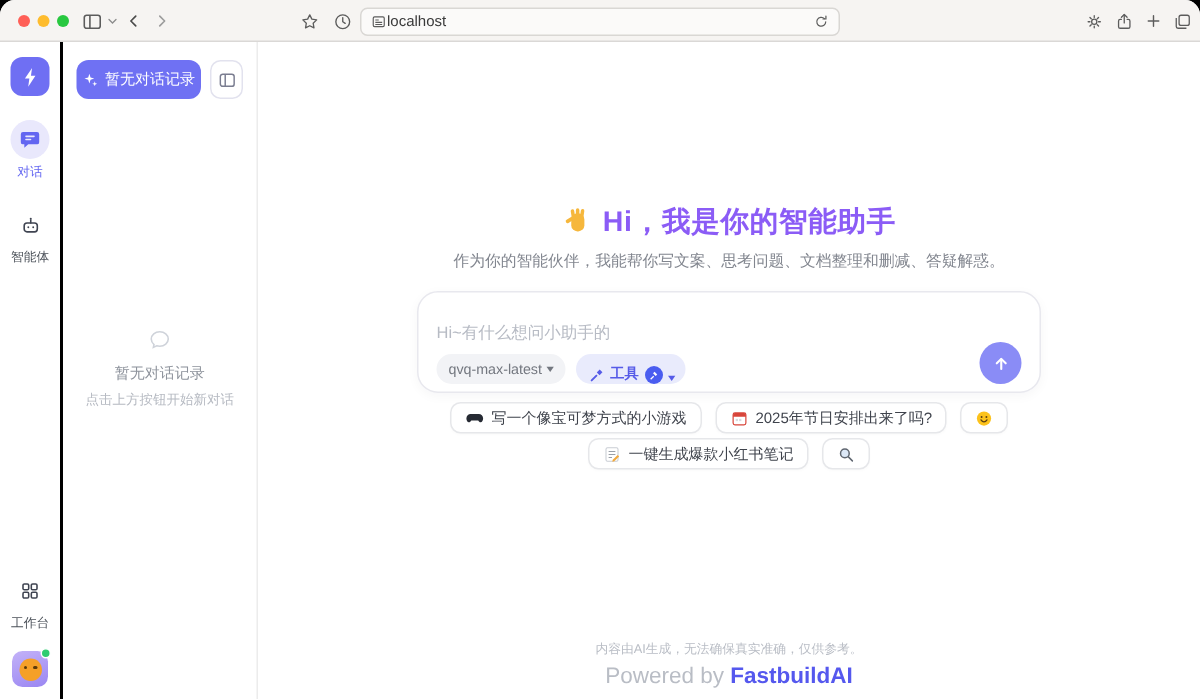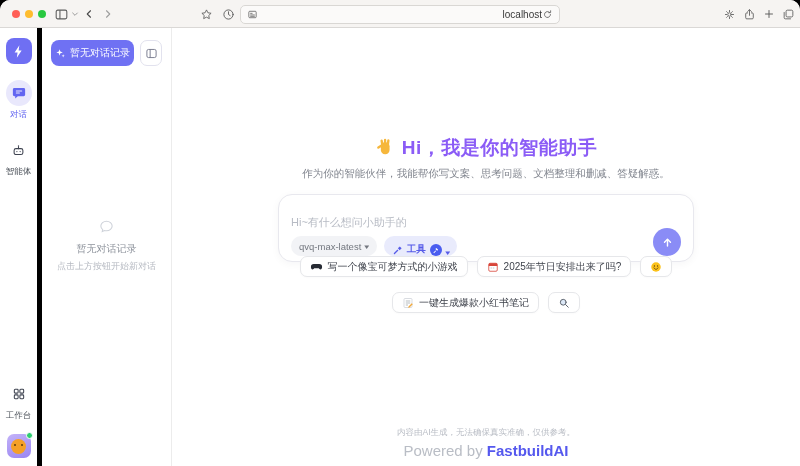--- a/index.html
+++ b/index.html
@@ -8,27 +8,27 @@
 
   
   .chrome{position:relative;height:28px;background:#f6f4f2;border-bottom:1px solid #dad8d6;}
   .traffic{position:absolute;top:10px;width:8px;height:8px;border-radius:50%;}
   .t-red{left:12px;background:#ff5f57;}
   .t-yellow{left:25px;background:#febc2e;}
   .t-green{left:38px;background:#28c840;}
   .chrome-btn{position:absolute;top:0;height:28px;display:flex;align-items:center;justify-content:center;background:none;border:none;padding:0;cursor:default;}
   .chrome-btn svg{display:block;}
   .urlbar{position:absolute;left:240px;top:4.5px;width:320px;height:19px;background:#fbfaf9;border:1px solid #d9d7d4;border-radius:5px;display:flex;align-items:center;padding:0 6px;}
-  .urlbar .url-text{flex:1;text-align:right;font-size:10px;color:#3a3a3a;}
+  .urlbar .url-text{flex:1;text-align:left;font-size:10px;color:#3a3a3a;}
 
   
   .app{display:flex;height:438px;background:#fff;}
 
   
-  .rail{width:42px;border-right:5px solid #000000;display:flex;flex-direction:column;align-items:center;padding:10px 0 8px;flex-shrink:0;}
+  .rail{width:42px;border-right:2px solid #000000;display:flex;flex-direction:column;align-items:center;padding:10px 0 8px;flex-shrink:0;}
   .logo{width:26px;height:26px;border-radius:8px;background:#6f6ff3;display:flex;align-items:center;justify-content:center;}
   .rail-item{display:flex;flex-direction:column;align-items:center;margin-top:16px;cursor:pointer;}
   .rail-ic{width:26px;height:26px;border-radius:50%;display:flex;align-items:center;justify-content:center;}
   .rail-ic.active{background:#e9e8fc;}
   .rail-label{font-size:8.5px;margin-top:3px;color:#4b5159;}
   .rail-label.active{color:#6366f1;}
   .rail-spacer{flex:1;}
   .avatar-wrap{position:relative;margin-top:12px;}
   .avatar{width:24px;height:24px;border-radius:7px;background:linear-gradient(160deg,#c3b2f8,#9a86f2);display:flex;align-items:center;justify-content:center;}
   .avatar-face{width:15px;height:15px;border-radius:50%;background:#f5a028;position:relative;}
@@ -56,21 +56,21 @@
   .chat-input::placeholder{color:#b7bbc4;}
   .input-bottom{display:flex;align-items:flex-end;}
   .pill{height:20px;border:none;border-radius:10px;display:flex;align-items:center;gap:4px;padding:0 8px;font-size:9.5px;cursor:pointer;}
   .pill-model{background:#f2f3f6;color:#73777f;}
   .pill-tools{background:#e9ebfc;color:#565be8;margin-left:7px;font-weight:bold;align-items:flex-end;}
   .chev{font-size:7px;line-height:1;transform:scaleX(1.4);}
   .tool-badge{width:12px;height:12px;border-radius:50%;background:#4a5df0;display:flex;align-items:center;justify-content:center;}
   .send-btn{margin-left:auto;width:28px;height:28px;border:none;border-radius:50%;background:#8a8cf6;display:flex;align-items:center;justify-content:center;cursor:pointer;}
 
   .suggest{position:absolute;left:0;right:0;display:flex;justify-content:center;gap:9px;}
-  .row1{top:228px;} .row2{top:264px;}
+  .row1{top:240px;} .row2{top:264px;}
   .chip{height:21px;background:#fff;border:1px solid #e6e7ea;border-radius:7px;display:flex;align-items:center;gap:5px;padding:0 9px;font-size:10px;color:#3f434c;cursor:pointer;white-space:nowrap;box-shadow:0 1px 2px rgba(0,0,0,.02);}
   .chip svg{flex-shrink:0;}
 
   .footer{position:absolute;bottom:7px;left:0;right:0;text-align:center;}
   .disclaimer{font-size:8.5px;color:#b9bdc5;}
   .powered{font-size:15px;color:#b9bdc5;margin-top:3px;}
   .brand{color:#5558ee;font-weight:bold;}
 </style>
 </head>
 <body>

